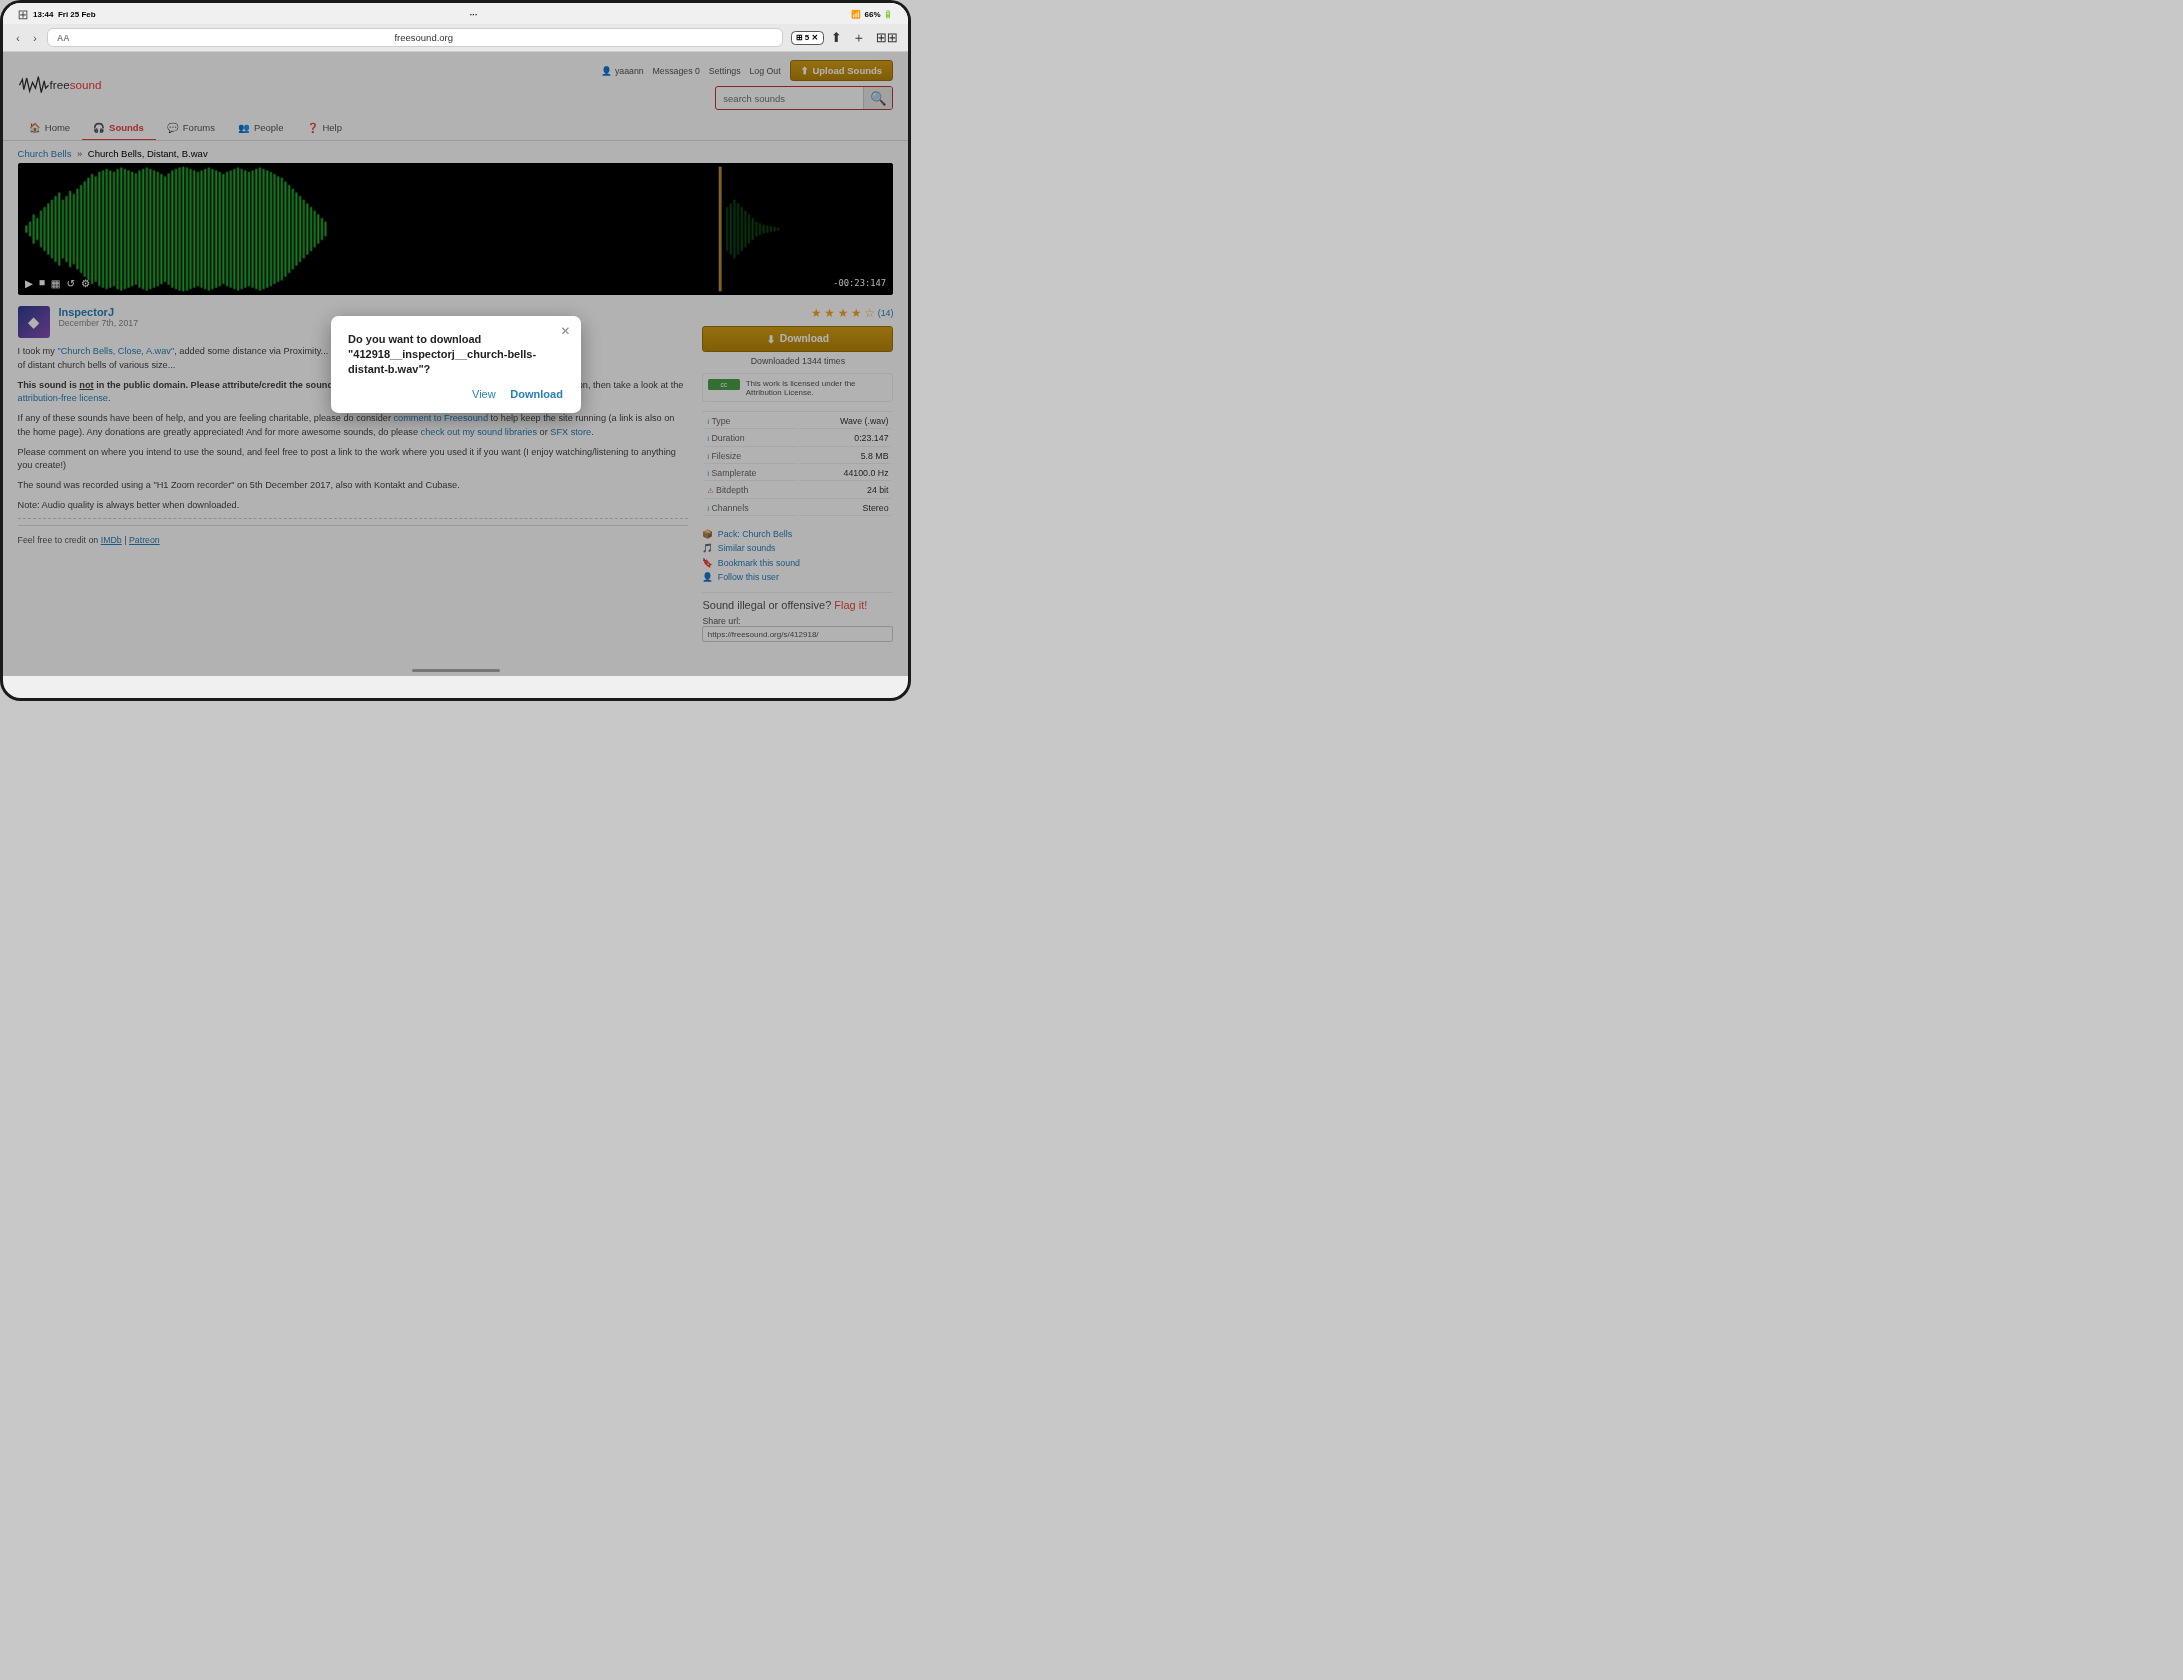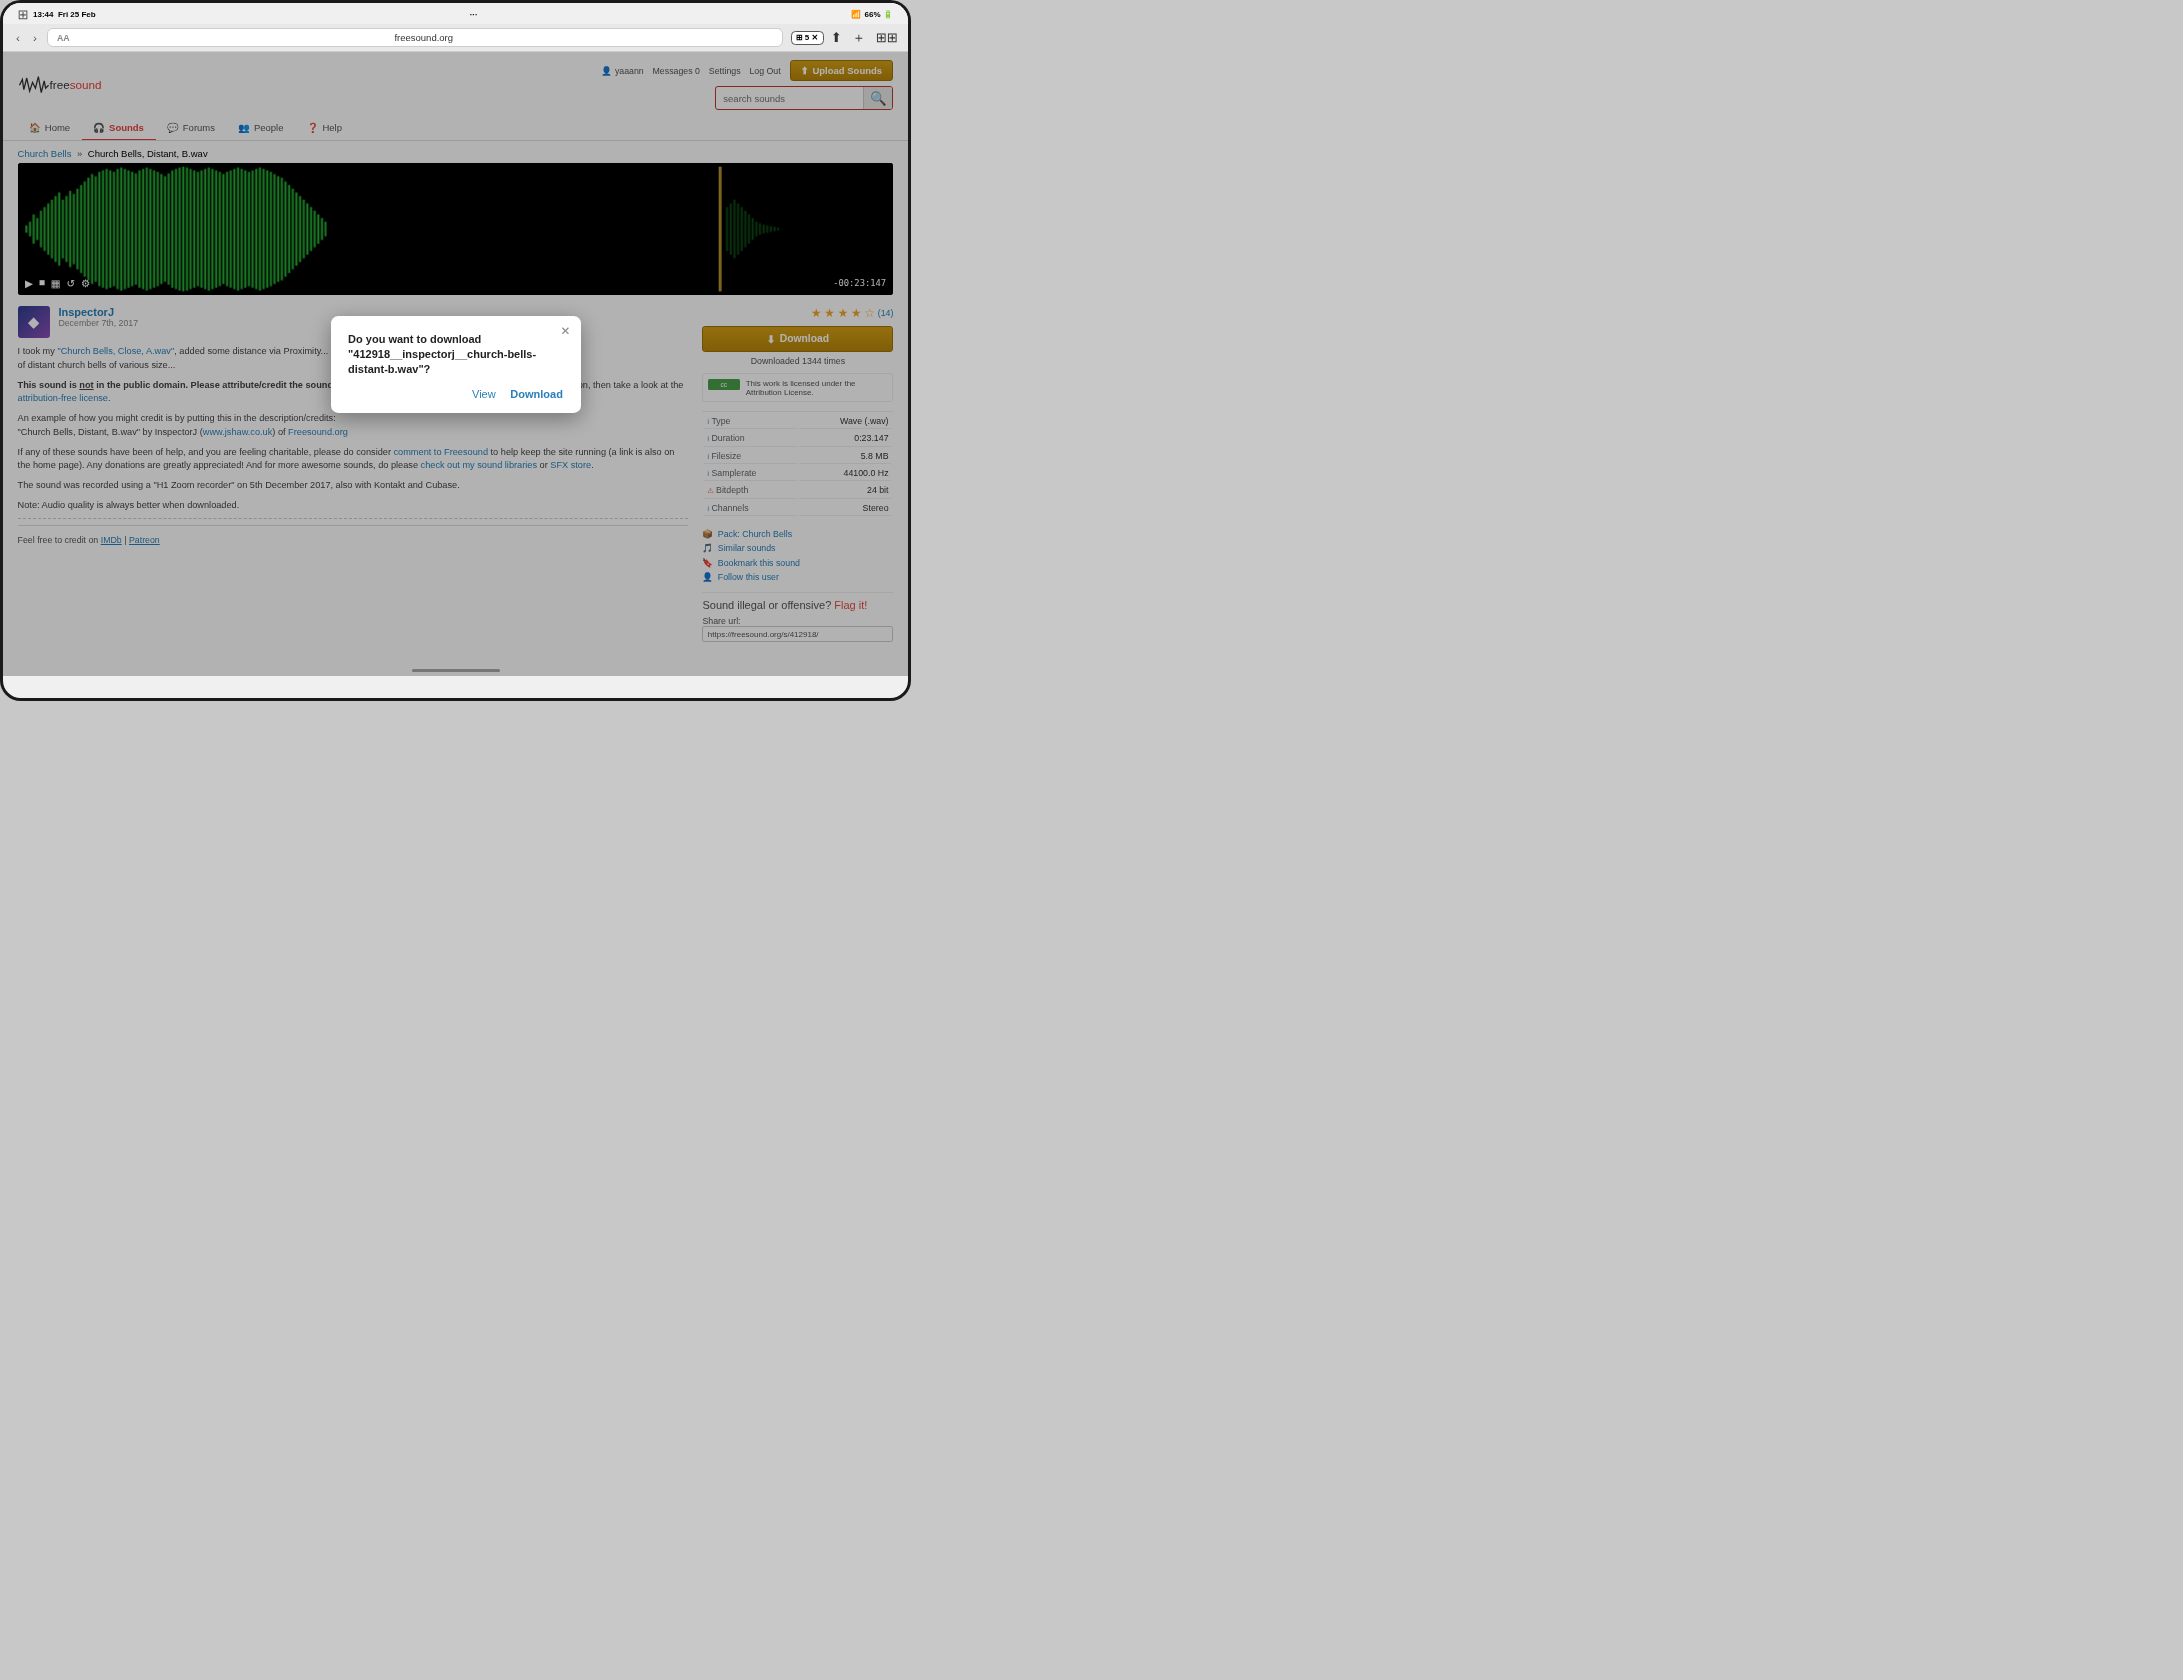--- a/index.html
+++ b/index.html
@@ -773,22 +773,22 @@
             <div class="author-avatar">◆</div>
             <div>
               <div class="author-name">InspectorJ</div>
               <div class="author-date">December 7th, 2017</div>
             </div>
           </div>
 
           <div class="main-text">
             <p>I took my <a href="#">"Church Bells, Close, A.wav"</a>, added some distance via Proximity...<br>of distant church bells of various size...</p>
             <p class="attribution-warning"><strong>This sound is <u>not</u> in the public domain. Please attribute/credit the sound if you use it.</strong> If you would prefer to not have to give attribution, then take a look at the <a href="#">attribution-free license</a>.</p>
-            <p>An example of how you might credit is by putting this in the description/credits:<br>"Church Bells, Distant, B.wav" by InspectorJ (<a href="#">www.jshaw.co.uk</a>) of <a href="#">Freesound.org</a></p>
             <p>If any of these sounds have been of help, and you are feeling charitable, please do consider <a href="#">comment to Freesound</a> to help keep the site running (a link is also on the home page). Any donations are greatly appreciated! And for more awesome sounds, do please <a href="#">check out my sound libraries</a> or <a href="#">SFX store</a>.</p>
+            <p>Please comment on where you intend to use the sound, and feel free to post a link to the work where you used it if you want (I enjoy watching/listening to anything you create!)</p>
             <p>The sound was recorded using a "H1 Zoom recorder" on 5th December 2017, also with Kontakt and Cubase.</p>
             <p>Note: Audio quality is always better when downloaded.</p>
           </div>
 
           <div style="border-top:0.7px dashed #ccc;margin:5.9px 0;"></div>
 
           <div class="credit-row">
             <span>Feel free to credit on</span>
             <a href="#">IMDb</a>
             <span> | </span>

